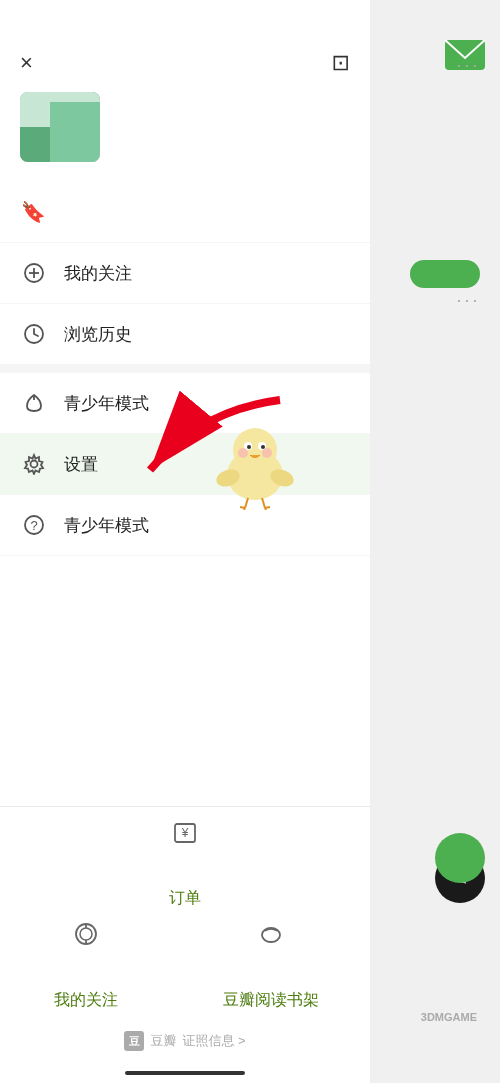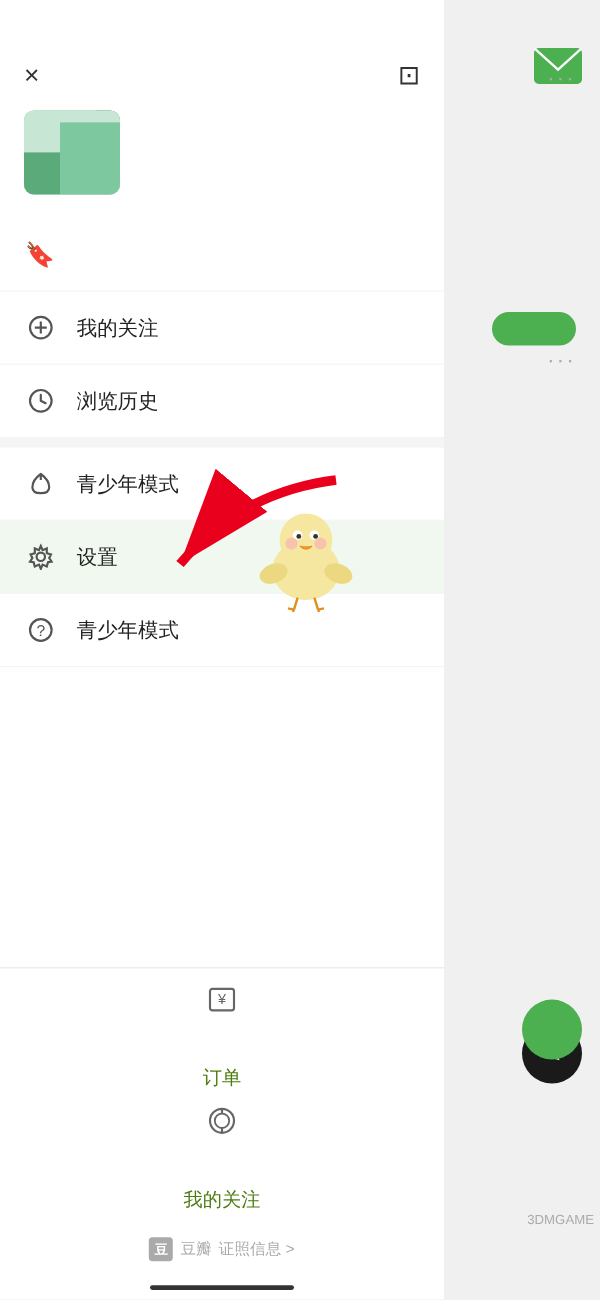--- a/index.html
+++ b/index.html
@@ -276,25 +276,25 @@
 
     
     .menu-item.highlighted {
       background: #f0f8f0;
     }
 
     
     .watermark {
       position: absolute;
       bottom: 60px;
-      right: 5px;
+      right: 23px;
       font-size: 11px;
       color: #aaa;
       z-index: 6;
-      font-weight: normal;
+      font-weight: bold;
     }
   </style>
 </head>
 <body>
 
 <div class="bg-right">
 
   <svg class="bg-mail-icon" viewBox="0 0 40 30" fill="none" xmlns="http://www.w3.org/2000/svg">
     <rect width="40" height="30" rx="4" fill="#4caf50"></rect>
     <polyline points="0,0 20,18 40,0" fill="none" stroke="white" stroke-width="2"></polyline>
@@ -413,20 +413,29 @@
           <svg width="26" height="26" viewBox="0 0 26 26" fill="none">
             <circle cx="13" cy="13" r="10" stroke="#666" stroke-width="1.8"></circle>
             <circle cx="13" cy="13" r="6" stroke="#666" stroke-width="1.5"></circle>
             <line x1="13" y1="3" x2="13" y2="7" stroke="#666" stroke-width="1.8"></line>
             <line x1="13" y1="19" x2="13" y2="23" stroke="#666" stroke-width="1.8"></line>
           </svg>
         </div>
         <span class="tab-label">我的关注</span>
       </div>
 
+      <div class="tab-item">
+        <div class="tab-icon">
+          <svg width="26" height="26" viewBox="0 0 26 26" fill="none">
+            <ellipse cx="13" cy="14" rx="9" ry="7" stroke="#666" stroke-width="1.8" fill="none"></ellipse>
+            <path d="M7 10 Q13 6 19 10" stroke="#666" stroke-width="1.5" fill="none"></path>
+          </svg>
+        </div>
+        <span class="tab-label">豆瓣阅读书架</span>
+      </div>
 
 
     </div>
 
     <div class="footer-brand">
       <div class="brand-logo">豆</div>
       <span>豆瓣</span>
       <span>证照信息 &gt;</span>
     </div>
 

